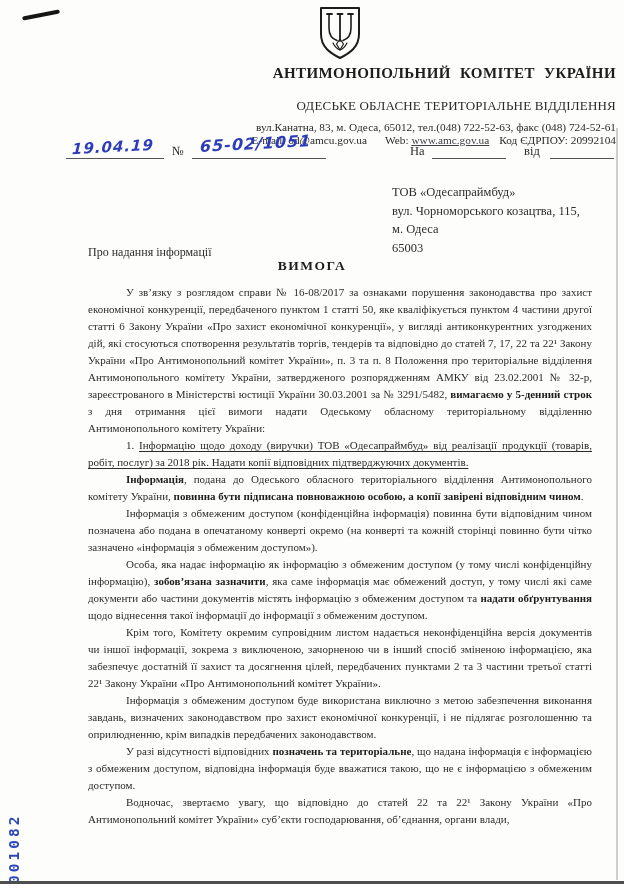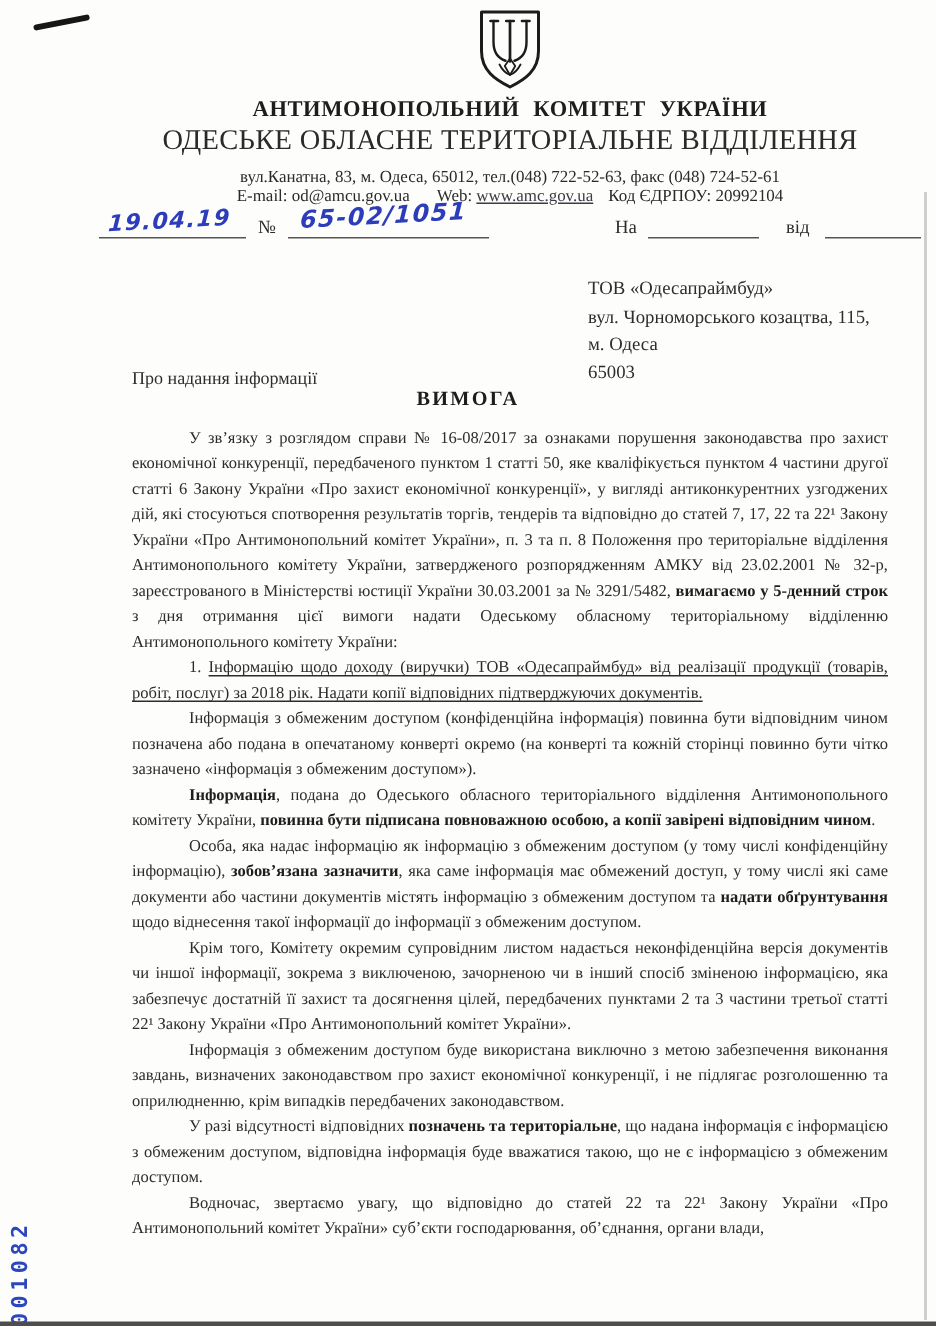--- a/index.html
+++ b/index.html
@@ -14,24 +14,24 @@
   }
   
   .scan-bottom{position:absolute;left:0;top:881px;width:624px;height:3px;background:#4e4e4e;}
   .scan-bottom-white{position:absolute;left:0;top:884px;width:624px;height:4px;background:#ffffff;}
   .scan-right{position:absolute;left:616px;top:128px;width:2px;height:752px;background:#cfcfcd;}
   .pen-mark{
     position:absolute;left:22px;top:13px;width:38px;height:3.5px;
     background:#161616;border-radius:2px;transform:rotate(-11deg);
   }
   
-  .letterhead{position:absolute;left:64px;top:6px;width:552px;text-align:center;}
+  .letterhead{position:absolute;left:64px;top:6px;width:552px;text-align:right;}
   .emblem{display:block;margin:0 auto;}
   .org-name{margin-top:3px;font-weight:bold;font-size:15px;letter-spacing:.4px;word-spacing:5px;color:#1d1d1d;}
-  .org-branch{margin-top:1px;font-size:19px;letter-spacing:.2px;color:#2a2a2a;}
+  .org-branch{margin-top:16px;font-size:13px;letter-spacing:.2px;color:#2a2a2a;}
   .addr{margin-top:7px;font-size:11.3px;color:#2a2a2a;}
   .contact{margin-top:1px;font-size:11.3px;color:#2a2a2a;}
   .contact .gap{display:inline-block;width:18px;}
   .contact .gap2{display:inline-block;width:10px;}
   .weburl{text-decoration:underline;color:#3c3c44;font-family:Liberation Serif, serif;}
   
   .refrow{position:absolute;left:0;top:134px;width:624px;height:34px;font-size:12.5px;}
   .blank{position:absolute;border-bottom:1.2px solid #555;height:24px;}
   .hw{
     position:absolute;color:#2c3cba;
@@ -113,22 +113,22 @@
     <div>м. Одеса</div>
     <div>65003</div>
   </div>
 
   <div class="subject">Про надання інформації</div>
   <div class="doc-title">ВИМОГА</div>
 
   <div class="body-text">
     <p><span>У зв’язку з розглядом справи № 16-08/2017 за ознаками порушення законодавства про захист економічної конкуренції, передбаченого пунктом 1 статті 50, яке кваліфікується пунктом 4 частини другої статті 6 Закону України «Про захист економічної конкуренції», у вигляді антиконкурентних узгоджених дій, які стосуються спотворення результатів торгів, тендерів та відповідно до статей 7, 17, 22 та 22¹ Закону України «Про Антимонопольний комітет України», п. 3 та п. 8 Положення про територіальне відділення Антимонопольного комітету України, затвердженого розпорядженням АМКУ від 23.02.2001 № 32-р, зареєстрованого в Міністерстві юстиції України 30.03.2001 за № 3291/5482, </span><span class="b">вимагаємо у 5-денний строк</span><span> з дня отримання цієї вимоги надати Одеському обласному територіальному відділенню Антимонопольного комітету України:</span></p>
     <p><span>1. </span><span class="u">Інформацію щодо доходу (виручки) ТОВ «Одесапраймбуд» від реалізації продукції (товарів, робіт, послуг) за 2018 рік. Надати копії відповідних підтверджуючих документів.</span></p>
+    <p><span class="b">Інформація</span><span>, подана до Одеського обласного територіального відділення Антимонопольного комітету України, </span><span class="b">повинна бути підписана повноважною особою, а копії завірені відповідним чином</span><span>.</span></p>
     <p><span>Інформація з обмеженим доступом (конфіденційна інформація) повинна бути відповідним чином позначена або подана в опечатаному конверті окремо (на конверті та кожній сторінці повинно бути чітко зазначено «інформація з обмеженим доступом»).</span></p>
-    <p><span class="b">Інформація</span><span>, подана до Одеського обласного територіального відділення Антимонопольного комітету України, </span><span class="b">повинна бути підписана повноважною особою, а копії завірені відповідним чином</span><span>.</span></p>
     <p><span>Особа, яка надає інформацію як інформацію з обмеженим доступом (у тому числі конфіденційну інформацію), </span><span class="b">зобов’язана зазначити</span><span>, яка саме інформація має обмежений доступ, у тому числі які саме документи або частини документів містять інформацію з обмеженим доступом та </span><span class="b">надати обґрунтування</span><span> щодо віднесення такої інформації до інформації з обмеженим доступом.</span></p>
     <p><span>Крім того, Комітету окремим супровідним листом надається неконфіденційна версія документів чи іншої інформації, зокрема з виключеною, зачорненою чи в інший спосіб зміненою інформацією, яка забезпечує достатній її захист та досягнення цілей, передбачених пунктами 2 та 3 частини третьої статті 22¹ Закону України «Про Антимонопольний комітет України».</span></p>
     <p><span>Інформація з обмеженим доступом буде використана виключно з метою забезпечення виконання завдань, визначених законодавством про захист економічної конкуренції, і не підлягає розголошенню та оприлюдненню, крім випадків передбачених законодавством.</span></p>
     <p><span>У разі відсутності відповідних </span><span class="b">позначень та територіальне</span><span>, що надана інформація є інформацією з обмеженим доступом, відповідна інформація буде вважатися такою, що не є інформацією з обмеженим доступом.</span></p>
     <p><span>Водночас, звертаємо увагу, що відповідно до статей 22 та 22¹ Закону України «Про Антимонопольний комітет України» суб’єкти господарювання, об’єднання, органи влади,</span></p>
   </div>
 
   <div class="stamp">001082</div>
 
   <div class="scan-right"></div>

